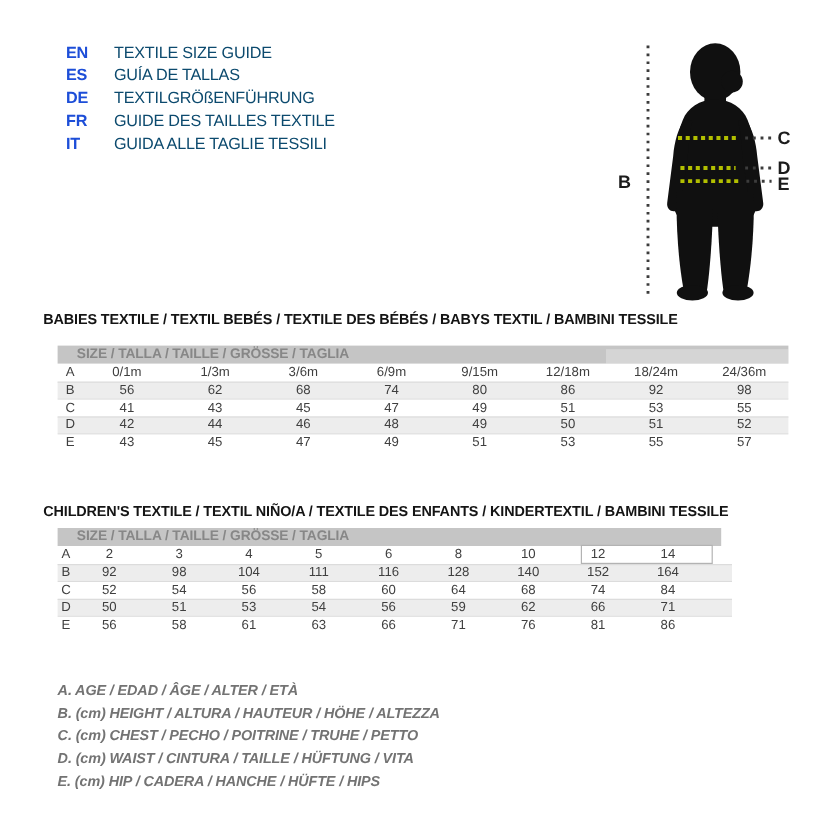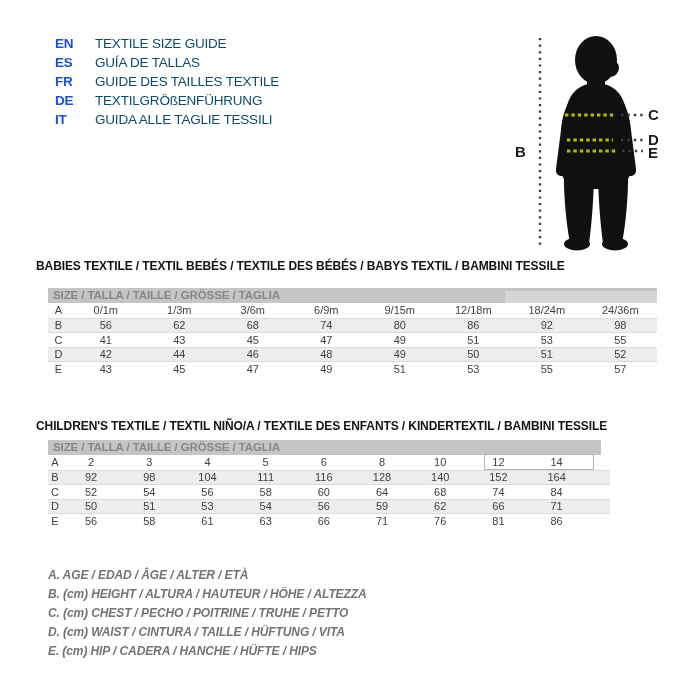--- a/index.html
+++ b/index.html
@@ -20,21 +20,21 @@
   .sec-title{position:absolute;left:36px;font-size:12px;font-weight:700;color:#141414;
              letter-spacing:-0.1px;white-space:nowrap;}
   .t1{top:259px;}
   .t2{top:419px;}
 
   
   .table{position:absolute;left:48px;font-size:11px;color:#3f3f3f;}
   .t-babies{top:288px;width:609px;}
   .t-children{top:440px;width:562px;}
   .thead{position:relative;height:15px;background:#c5c5c5;line-height:15px;
-         padding-left:5px;box-sizing:border-box;font-size:11.5px;font-weight:700;
+         padding-left:16px;box-sizing:border-box;font-size:11.5px;font-weight:700;
          color:#878787;letter-spacing:-0.1px;white-space:nowrap;}
   .t-children .thead{width:553px;}
   .t-babies .thead::after{content:"";position:absolute;left:457px;right:0;top:3px;bottom:0;
          background:rgba(255,255,255,0.28);}
   .trow{display:grid;height:14.5px;align-items:center;box-sizing:border-box;border-top:1px solid #dcdcdc;}
   .trow:first-child{border-top:none;}
   .trow.alt{background:#ededed;}
   .t-babies .trow{grid-template-columns:21px repeat(8,73.5px);}
   .t-children .trow{grid-template-columns:14px repeat(9,58.2px);}
   .rlabel{text-align:center;color:#3f3f3f;}
@@ -55,26 +55,26 @@
   <div class="langs">
     <div class="lang-row">
       <span class="lang-code">EN</span>
       <span class="lang-label">TEXTILE SIZE GUIDE</span>
     </div>
     <div class="lang-row">
       <span class="lang-code">ES</span>
       <span class="lang-label">GUÍA DE TALLAS</span>
     </div>
     <div class="lang-row">
+      <span class="lang-code">DE</span>
+      <span class="lang-label">TEXTILGRÖßENFÜHRUNG</span>
+    </div>
+    <div class="lang-row">
       <span class="lang-code">FR</span>
       <span class="lang-label">GUIDE DES TAILLES TEXTILE</span>
-    </div>
-    <div class="lang-row">
-      <span class="lang-code">DE</span>
-      <span class="lang-label">TEXTILGRÖßENFÜHRUNG</span>
     </div>
     <div class="lang-row">
       <span class="lang-code">IT</span>
       <span class="lang-label">GUIDA ALLE TAGLIE TESSILI</span>
     </div>
   </div>
 
   <svg class="figure" viewBox="0 0 200 235">
 
     <g fill="#101010">

